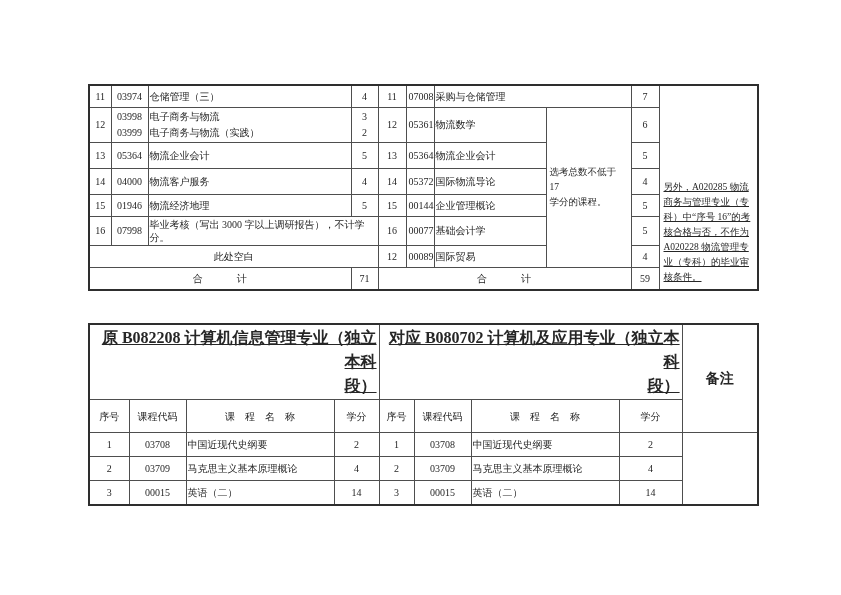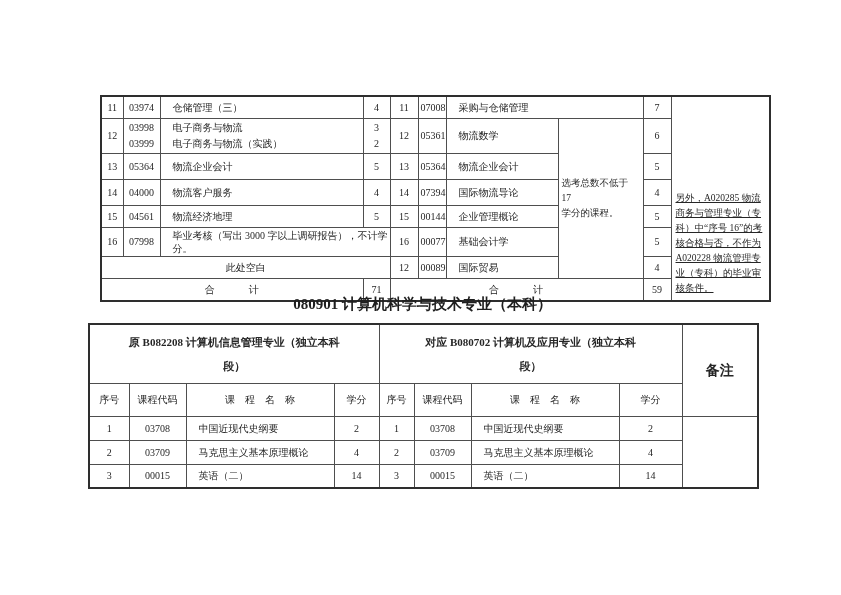--- a/index.html
+++ b/index.html
@@ -12,24 +12,24 @@
   .page { position:relative; width:841px; height:595px; background:#fff; overflow:hidden; }
 
   table { border-collapse:collapse; table-layout:fixed; position:absolute; background:#fff; }
   td {
     border:1px solid #4e4e4e;
     font-size:10px; line-height:13px;
     padding:1px 2px;
     text-align:center; vertical-align:middle;
     overflow:hidden;
   }
-  .t-top    { left:88px; top:95px;  width:669px; border:2px solid #2e2e2e;margin-left:12px; }
+  .t-top    { left:88px; top:84px;  width:669px; border:2px solid #2e2e2e; }
   .t-bottom { left:88px; top:323px; width:669px; border:2px solid #2e2e2e; }
 
-  .name   { text-align:left; padding-left:12px; }
+  .name   { text-align:left; padding-left:1px; }
   .pre    { white-space:pre-line; }
   .two-line { line-height:16px; }
   .elective-cell {
     text-align:left; vertical-align:middle;
     padding:2px 3px; font-size:9.5px; line-height:15px;
     white-space:pre-line;
   }
   .remark-cell {
     vertical-align:bottom; text-align:left;
     padding:2px 2px 4px 4px;
@@ -39,22 +39,22 @@
 
   
   .r1 { height:22px; } .r2 { height:34px; } .r3 { height:26px; }
   .r4 { height:26px; } .r5 { height:22px; } .r6 { height:18px; }
   .r7 { height:22px; } .r8 { height:23px; }
 
   
   .bh1 { height:59px; } .bh2 { height:33px; }
   .br  { height:24px; }
   .big-hd {
-    font-weight:bold; font-size:11px; line-height:24px;
-    white-space:pre-line; text-align:center; vertical-align:middle;
+    font-weight:bold; font-size:16px; line-height:24px;
+    white-space:pre-line; text-align:right; vertical-align:middle;text-decoration:underline;
   }
   .remark-hd { font-weight:bold; font-size:14px; }
 
   .doc-title {
     position:absolute; left:88px; top:293px; width:669px;
     text-align:center; font-weight:bold; font-size:15px; line-height:22px;
     color:#1f1f1f;
   }
 </style>
 </head>
@@ -111,27 +111,27 @@
       <td>05364</td>
       <td class="name">物流企业会计</td>
       <td>5</td>
     </tr>
     <tr class="r4">
       <td>14</td>
       <td>04000</td>
       <td class="name">物流客户服务</td>
       <td>4</td>
       <td>14</td>
-      <td>07394</td>
+      <td>05372</td>
       <td class="name">国际物流导论</td>
       <td>4</td>
     </tr>
     <tr class="r5">
       <td>15</td>
-      <td>04561</td>
+      <td>01946</td>
       <td class="name">物流经济地理</td>
       <td>5</td>
       <td>15</td>
       <td>00144</td>
       <td class="name">企业管理概论</td>
       <td>5</td>
     </tr>
     <tr class="r6">
       <td>16</td>
       <td>07998</td>
@@ -150,21 +150,20 @@
     </tr>
     <tr class="r8">
       <td colspan="3" class="total-label">合　　　计</td>
       <td>71</td>
       <td colspan="4" class="total-label">合　　　计</td>
       <td>59</td>
     </tr>
   </tbody>
     </table>
 
-  <div class="doc-title">080901 计算机科学与技术专业（本科）</div>
 
   <table class="t-bottom">
     <colgroup>
       <col style="width:40px">
         <col style="width:57px">
         <col style="width:148px">
         <col style="width:45px">
       <col style="width:35px">
         <col style="width:57px">
         <col style="width:148px">

